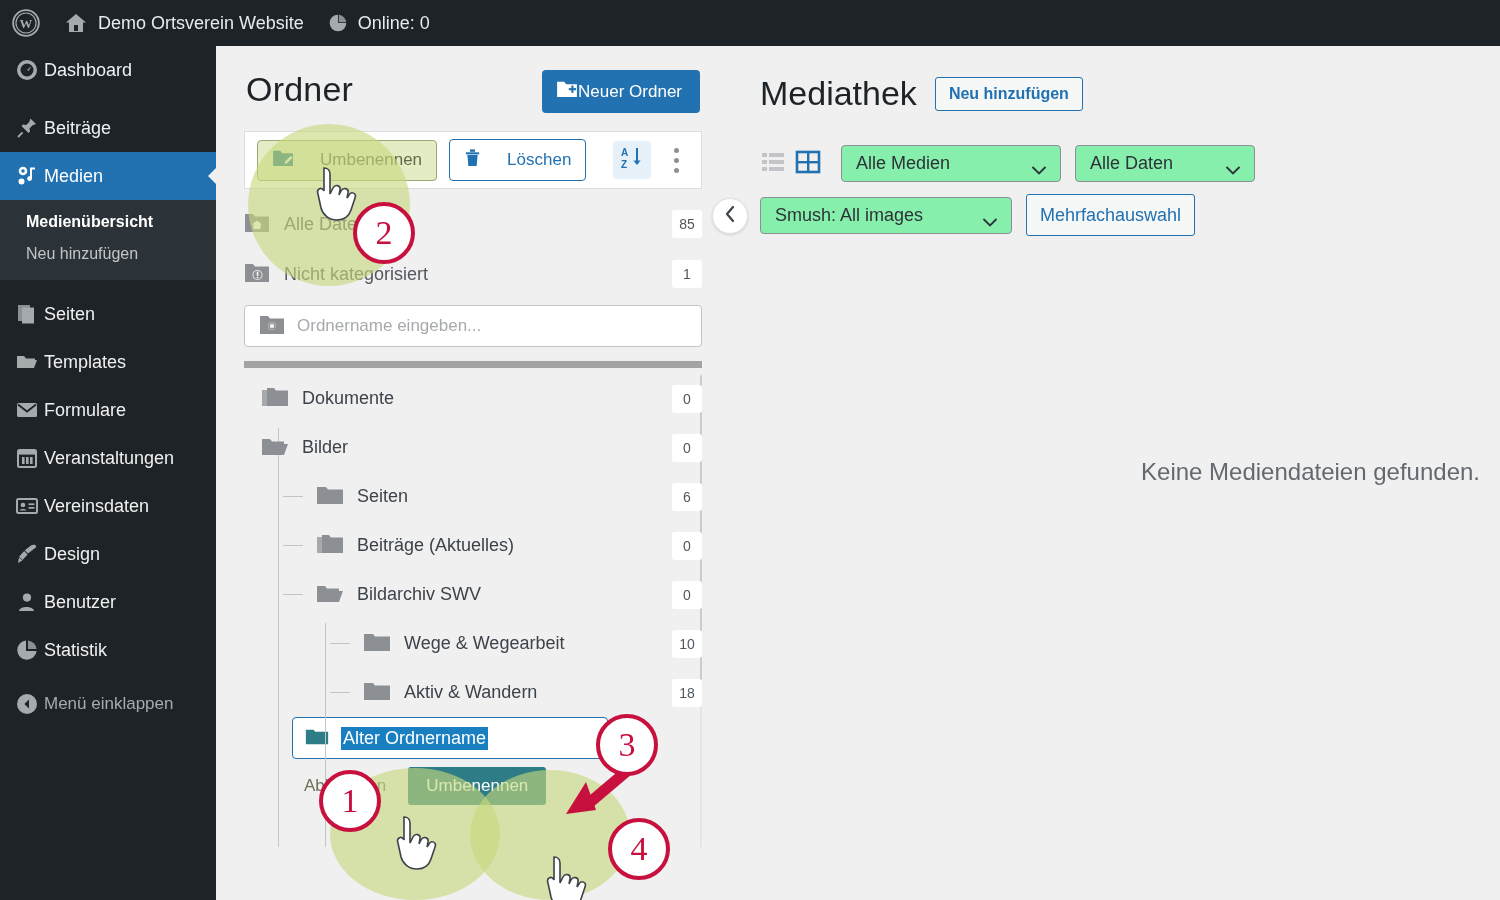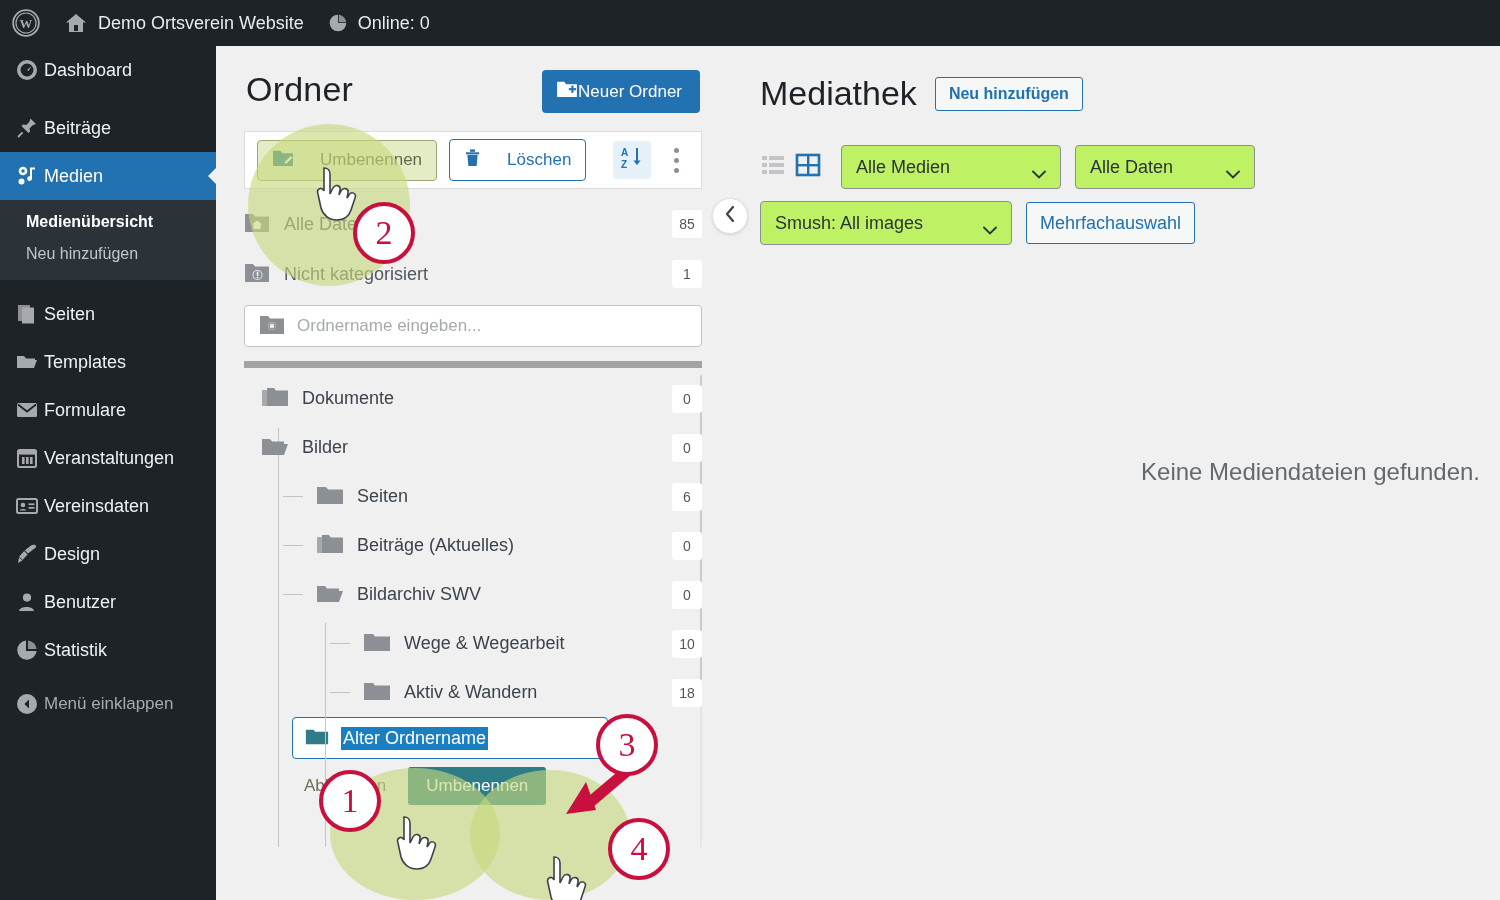--- a/index.html
+++ b/index.html
@@ -154,21 +154,21 @@
   .btn-secondary {
     border: 1px solid #2271b1; color: #2271b1; background: #f6f7f7;
     border-radius: 3px; padding: 7px 13px; font-size: 16px; font-weight: bold;
     cursor: pointer; font-family: "Liberation Sans", sans-serif;
   }
   .filterbar { margin: 18px 0 0 30px; padding: 14px 0 16px 0; }
   .frow1, .frow2 { display: flex; align-items: center; gap: 14px; }
   .frow2 { margin-top: 12px; }
   .viewtoggle { display: flex; align-items: center; gap: 9px; margin-right: 6px; }
   .select {
-    height: 44px; border: 1px solid #8c8f94; border-radius: 4px; background: #bef264;
+    height: 37px; border: 1px solid #8c8f94; border-radius: 4px; background: #86efac;
     display: flex; align-items: center; justify-content: space-between;
     padding: 0 14px; font-size: 18px; color: #2c3338; cursor: pointer; gap: 20px;
   }
   .chev { width: 14px; height: 9px; flex: 0 0 14px; }
   .empty-msg {
     position: absolute; top: 412px; right: 20px;
     font-size: 24px; color: #646970;
   }
 
   

